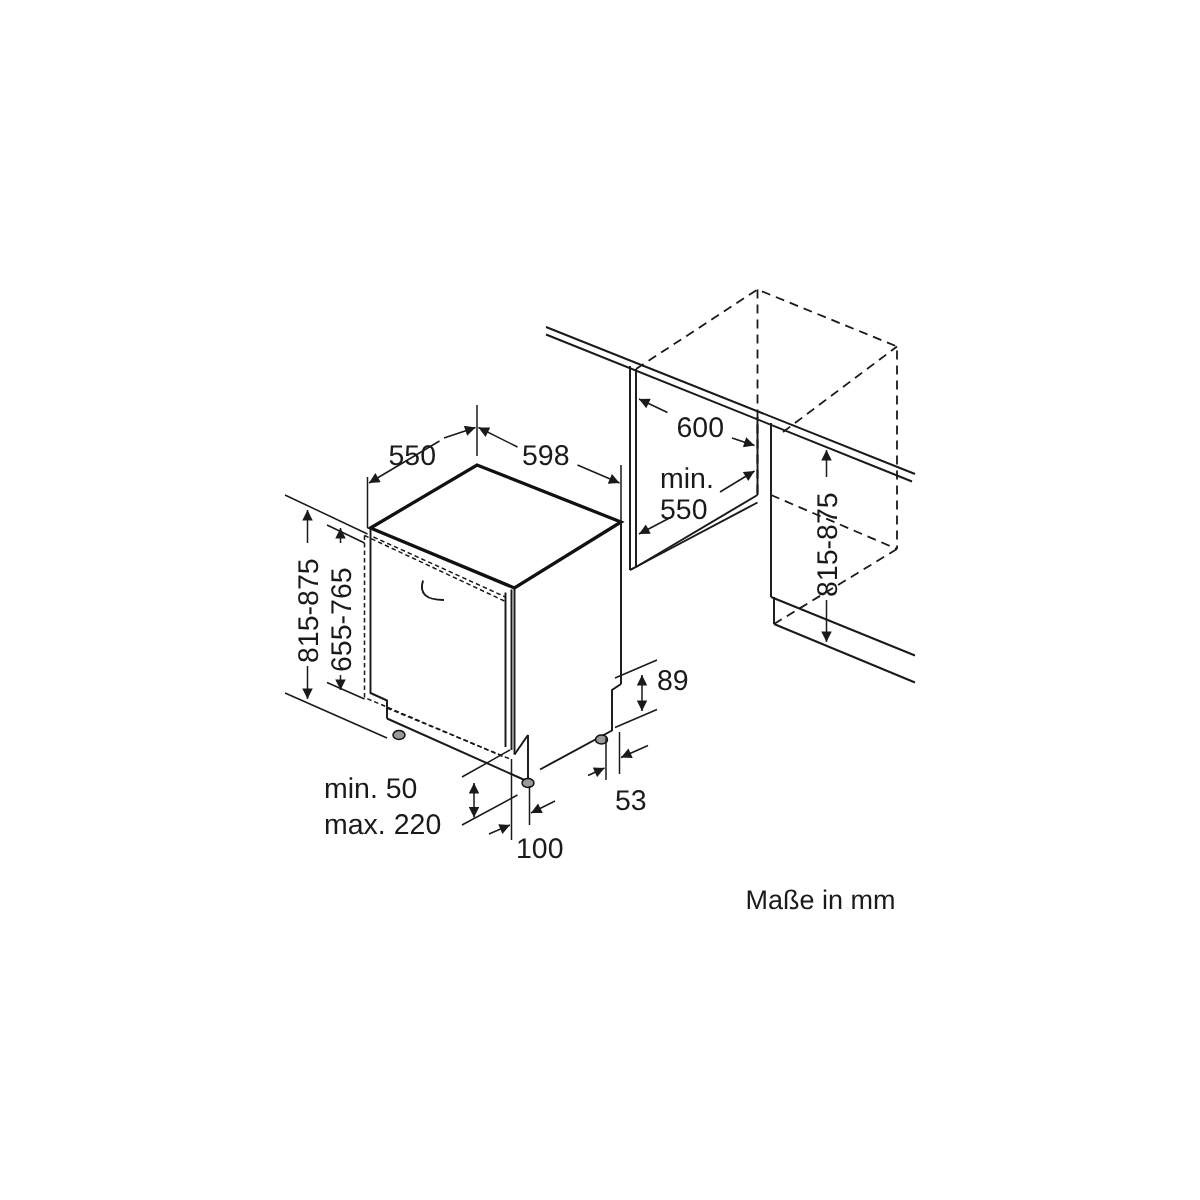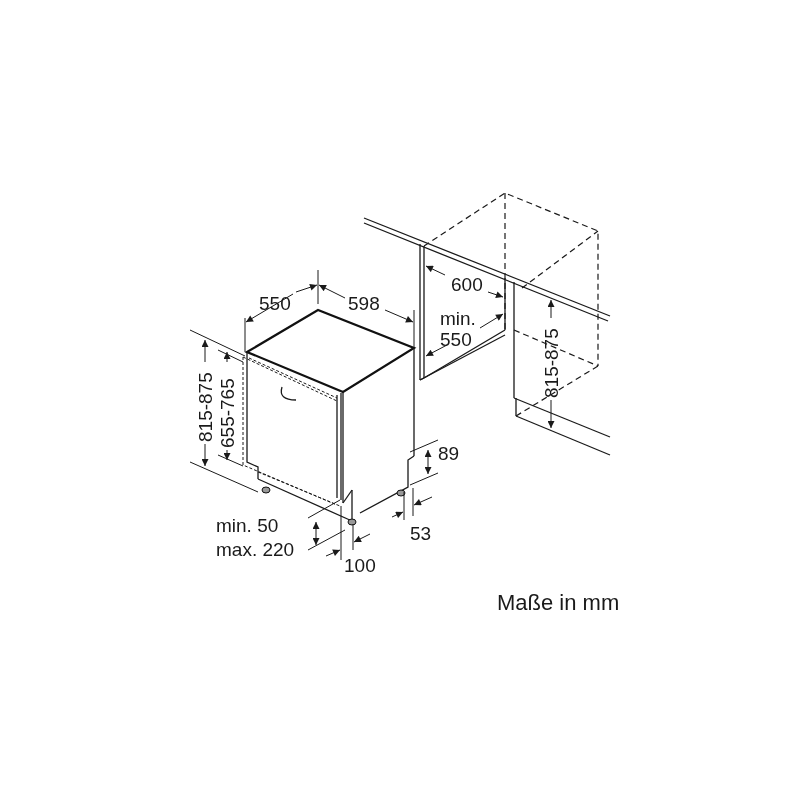--- a/index.html
+++ b/index.html
@@ -4,21 +4,21 @@
 <style>
   html, body { margin:0; padding:0; background:#ffffff; }
   body { width:800px; height:800px; position:relative; overflow:hidden; font-family:"Liberation Sans", sans-serif; }
   svg { position:absolute; left:0; top:0; }
   .ln { stroke:#1a1a1a; fill:none; stroke-width:1.3; }
   .thk { stroke:#111; fill:none; stroke-width:2.2; }
   .ds { stroke:#1a1a1a; fill:none; stroke-width:1.2; stroke-dasharray:6 4; }
   .dsf { stroke:#1a1a1a; fill:none; stroke-width:1; stroke-dasharray:3 2; }
   .dim { stroke:#1a1a1a; fill:none; stroke-width:1; }
   .lbl { font-family:"Liberation Sans", sans-serif; font-size:19px; fill:#1a1a1a; }
-  .note { position:absolute; left:497px; top:590px; font-size:22px; color:#1a1a1a; font-family:"Liberation Sans", sans-serif; }
+  .note { position:absolute; left:497px; top:590px; font-size:18px; color:#1a1a1a; font-family:"Liberation Sans", sans-serif; }
 </style>
 </head>
 <body>
 
 <svg width="800" height="800" viewBox="0 0 800 800">
   <defs>
     <marker id="ah" viewBox="0 0 10 10" refX="10" refY="5" markerWidth="9" markerHeight="7" orient="auto-start-reverse">
       <path d="M0,0 L10,5 L0,10 z" fill="#1a1a1a"></path>
     </marker>
   </defs>

